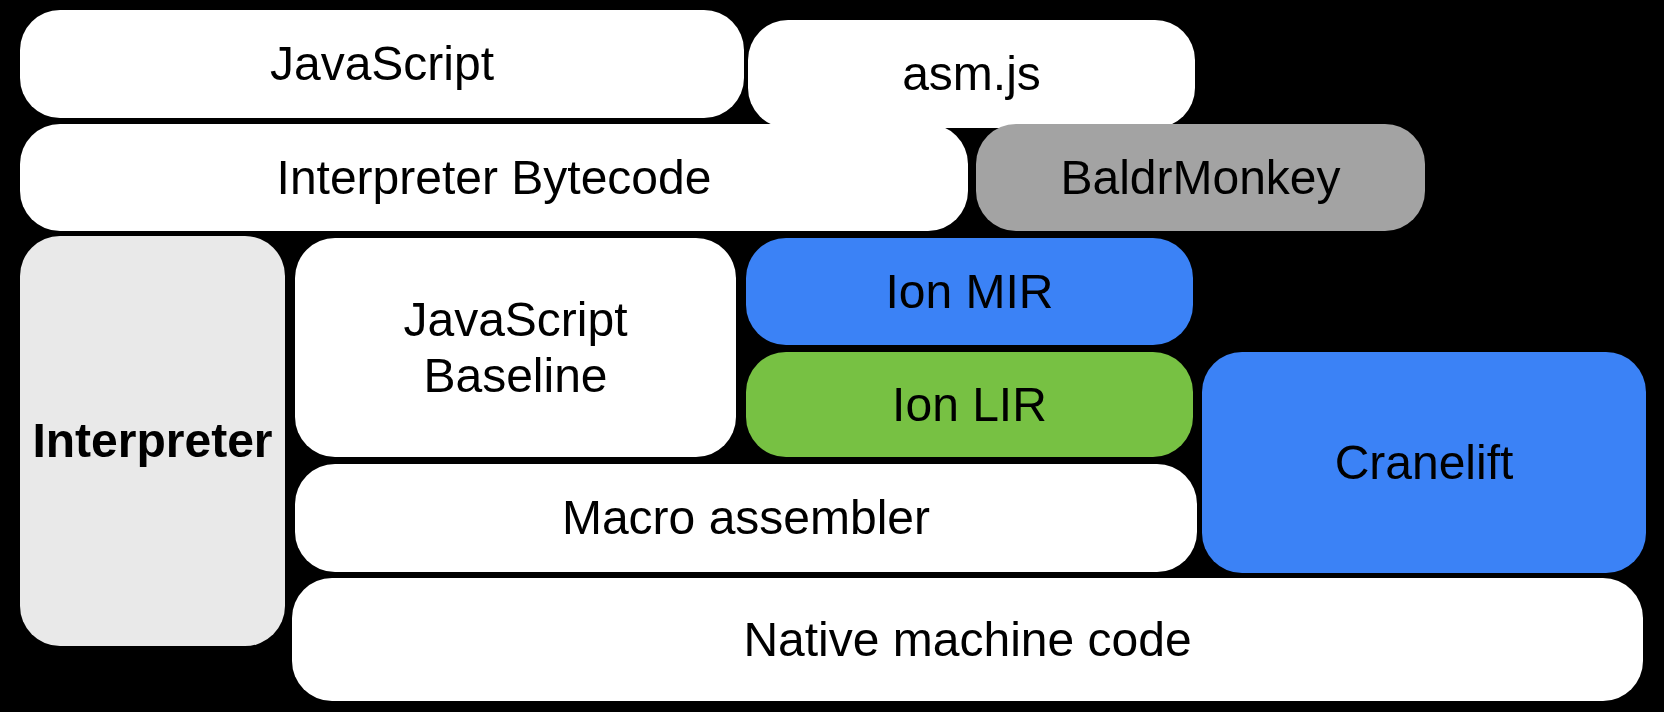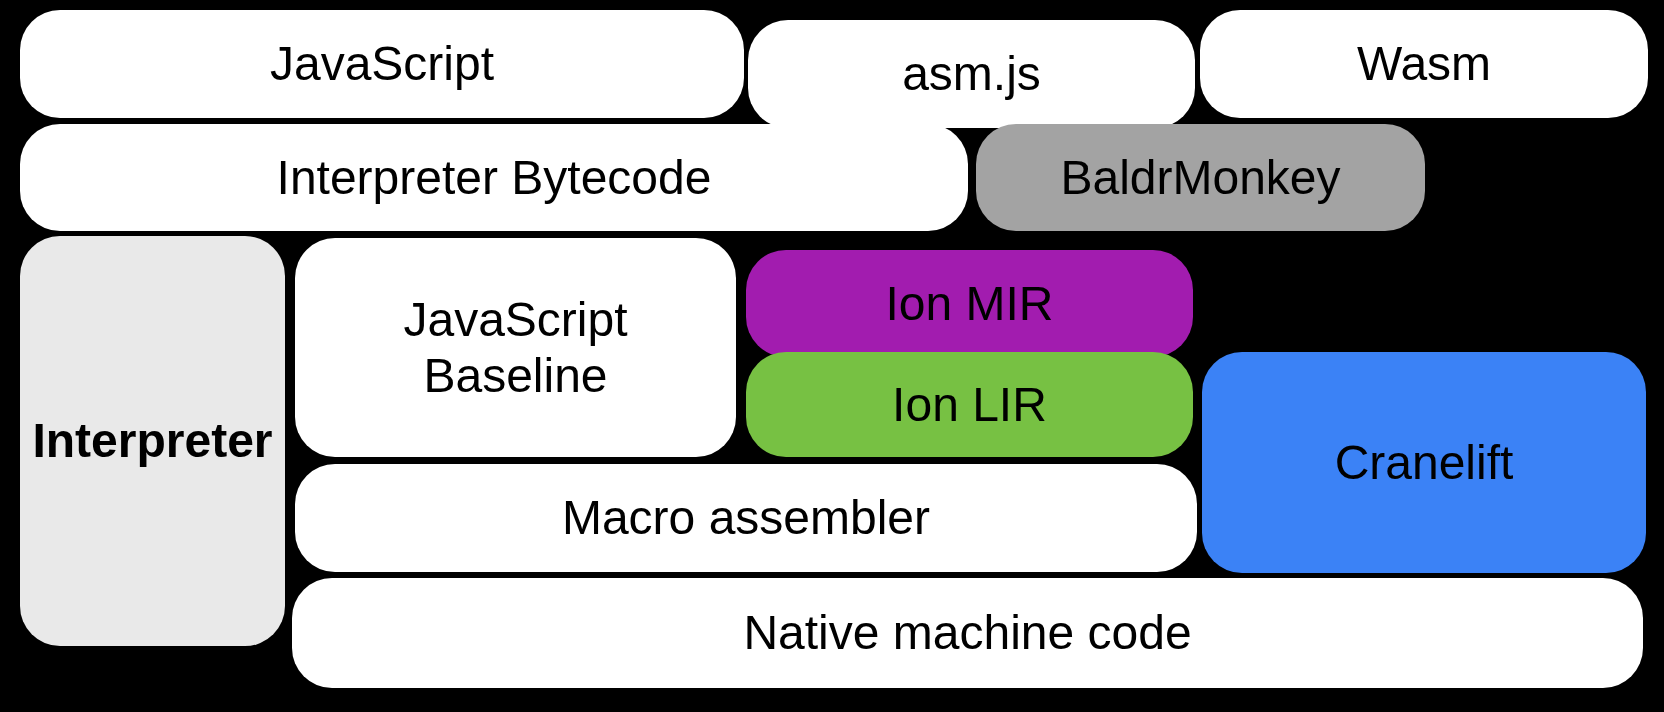--- a/index.html
+++ b/index.html
@@ -34,59 +34,56 @@
   #b-asm-js              { left: 748px;  top: 20px;  width: 447px;  height: 108px; }
   #b-wasm                { left: 1200px; top: 10px;  width: 448px;  height: 108px; }
   #b-javascript-bytecode { left: 20px;   top: 124px; width: 948px;  height: 107px; }
   #b-baldrmonkey         { left: 976px;  top: 124px; width: 449px;  height: 107px; }
   #b-interpreter         { left: 20px;   top: 236px; width: 265px;  height: 410px; font-weight: bold; }
   #b-javascript-baseline { left: 295px;  top: 238px; width: 441px;  height: 219px; }
   #b-ion-mir             { left: 746px;  top: 238px; width: 447px;  height: 107px; }
   #b-ion-lir             { left: 746px;  top: 352px; width: 447px;  height: 105px; }
   #b-cranelift           { left: 1202px; top: 352px; width: 444px;  height: 221px; }
   #b-macro-assembler     { left: 295px;  top: 464px; width: 902px;  height: 108px; }
-  #b-native-machine-code { left: 292px;  top: 578px; width: 1351px; height: 110px; }
+  #b-native-machine-code { left: 292px;  top: 578px; width: 1351px; height: 123px; }
 </style>
 </head>
 <body>
 
 <div class="stage" style="background-color: rgb(0, 0, 0); color: rgb(0, 0, 0);">
 
   <div class="box" id="b-javascript" style="background-color: rgb(255, 255, 255);">
     <span>JavaScript</span>
   </div>
 
   <div class="box" id="b-asm-js" style="background-color: rgb(255, 255, 255);">
     <span>asm.js</span>
   </div>
 
-  <div class="box" id="b-wasm" style="background-color: rgb(255, 255, 255);">
-    <span>Wasm</span>
-  </div>
 
   <div class="box" id="b-javascript-bytecode" style="background-color: rgb(255, 255, 255);">
     <span>Interpreter Bytecode</span>
   </div>
 
   <div class="box" id="b-baldrmonkey" style="background-color: #a3a3a3;">
     <span>BaldrMonkey</span>
   </div>
 
   <div class="box" id="b-interpreter" style="background-color: rgb(233, 233, 233);">
     <span>Interpreter</span>
   </div>
 
   <div class="box" id="b-javascript-baseline" style="background-color: rgb(255, 255, 255);">
     <span class="two-line">
       <span class="line">JavaScript</span>
       <span class="line">Baseline</span>
     </span>
   </div>
 
-  <div class="box" id="b-ion-mir" style="background-color: #a21caf; margin-top: 12px;">
+  <div class="box" id="b-ion-mir" style="background-color: #3b82f6;">
     <span>Ion MIR</span>
   </div>
 
   <div class="box" id="b-ion-lir" style="background-color: rgb(119, 193, 67);">
     <span>Ion LIR</span>
   </div>
 
   <div class="box" id="b-cranelift" style="background-color: #3b82f6;">
     <span>Cranelift</span>
   </div>

